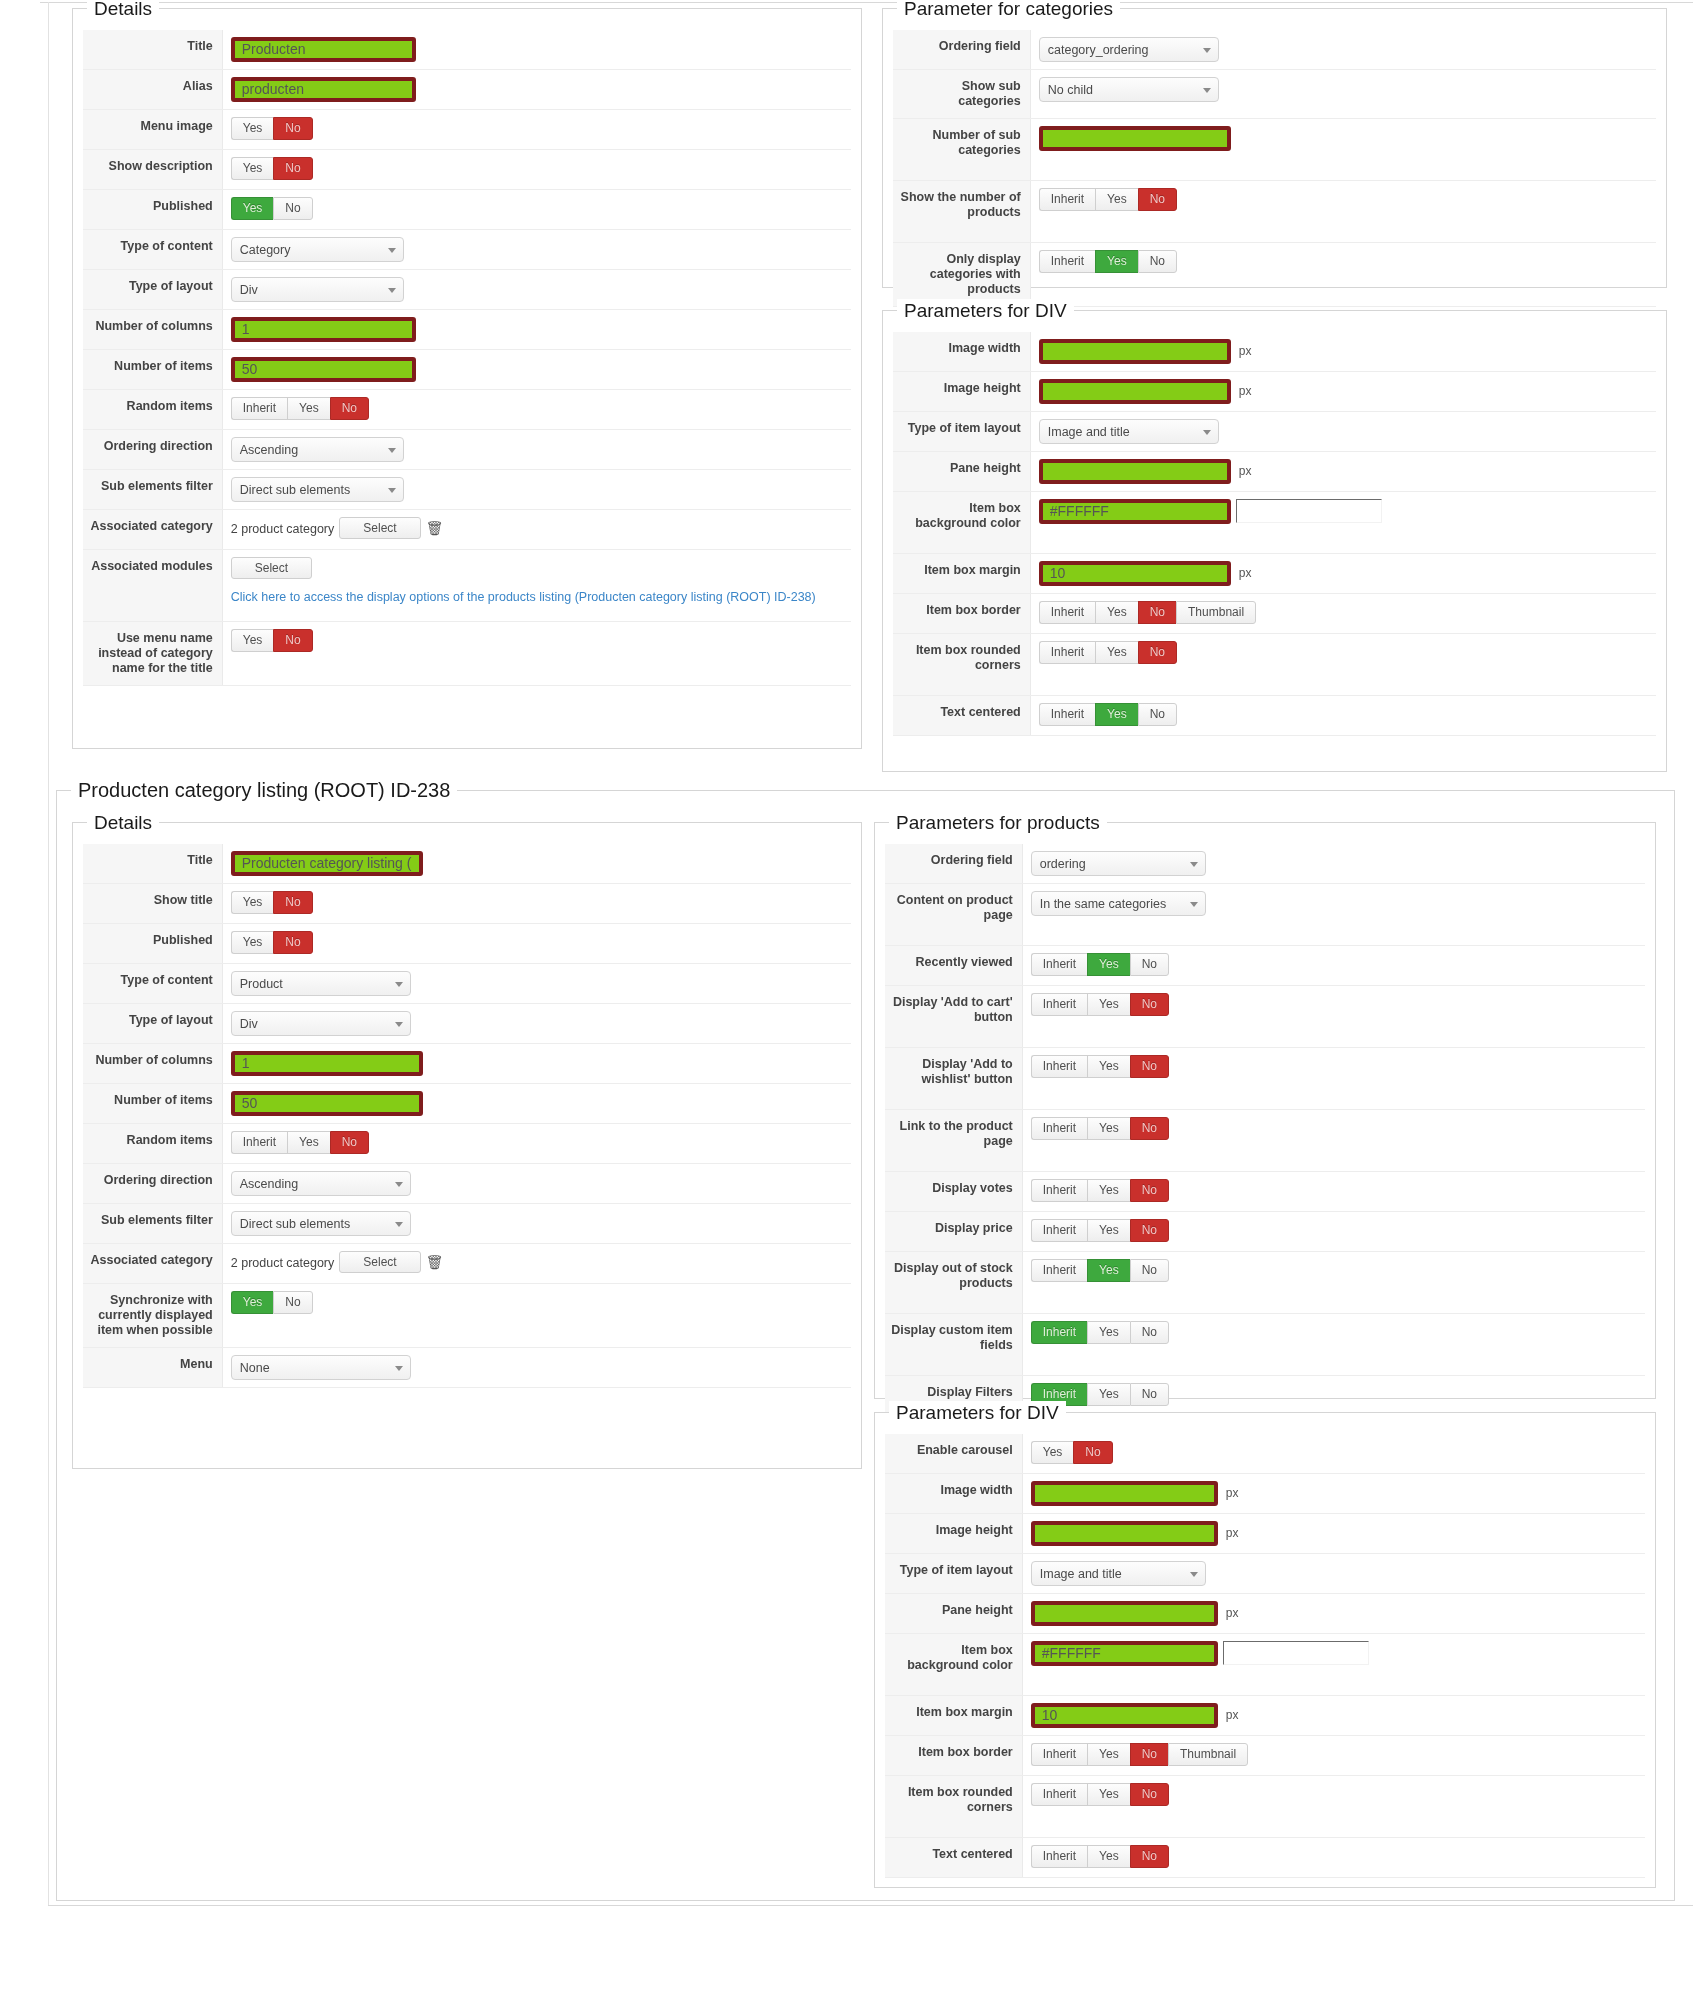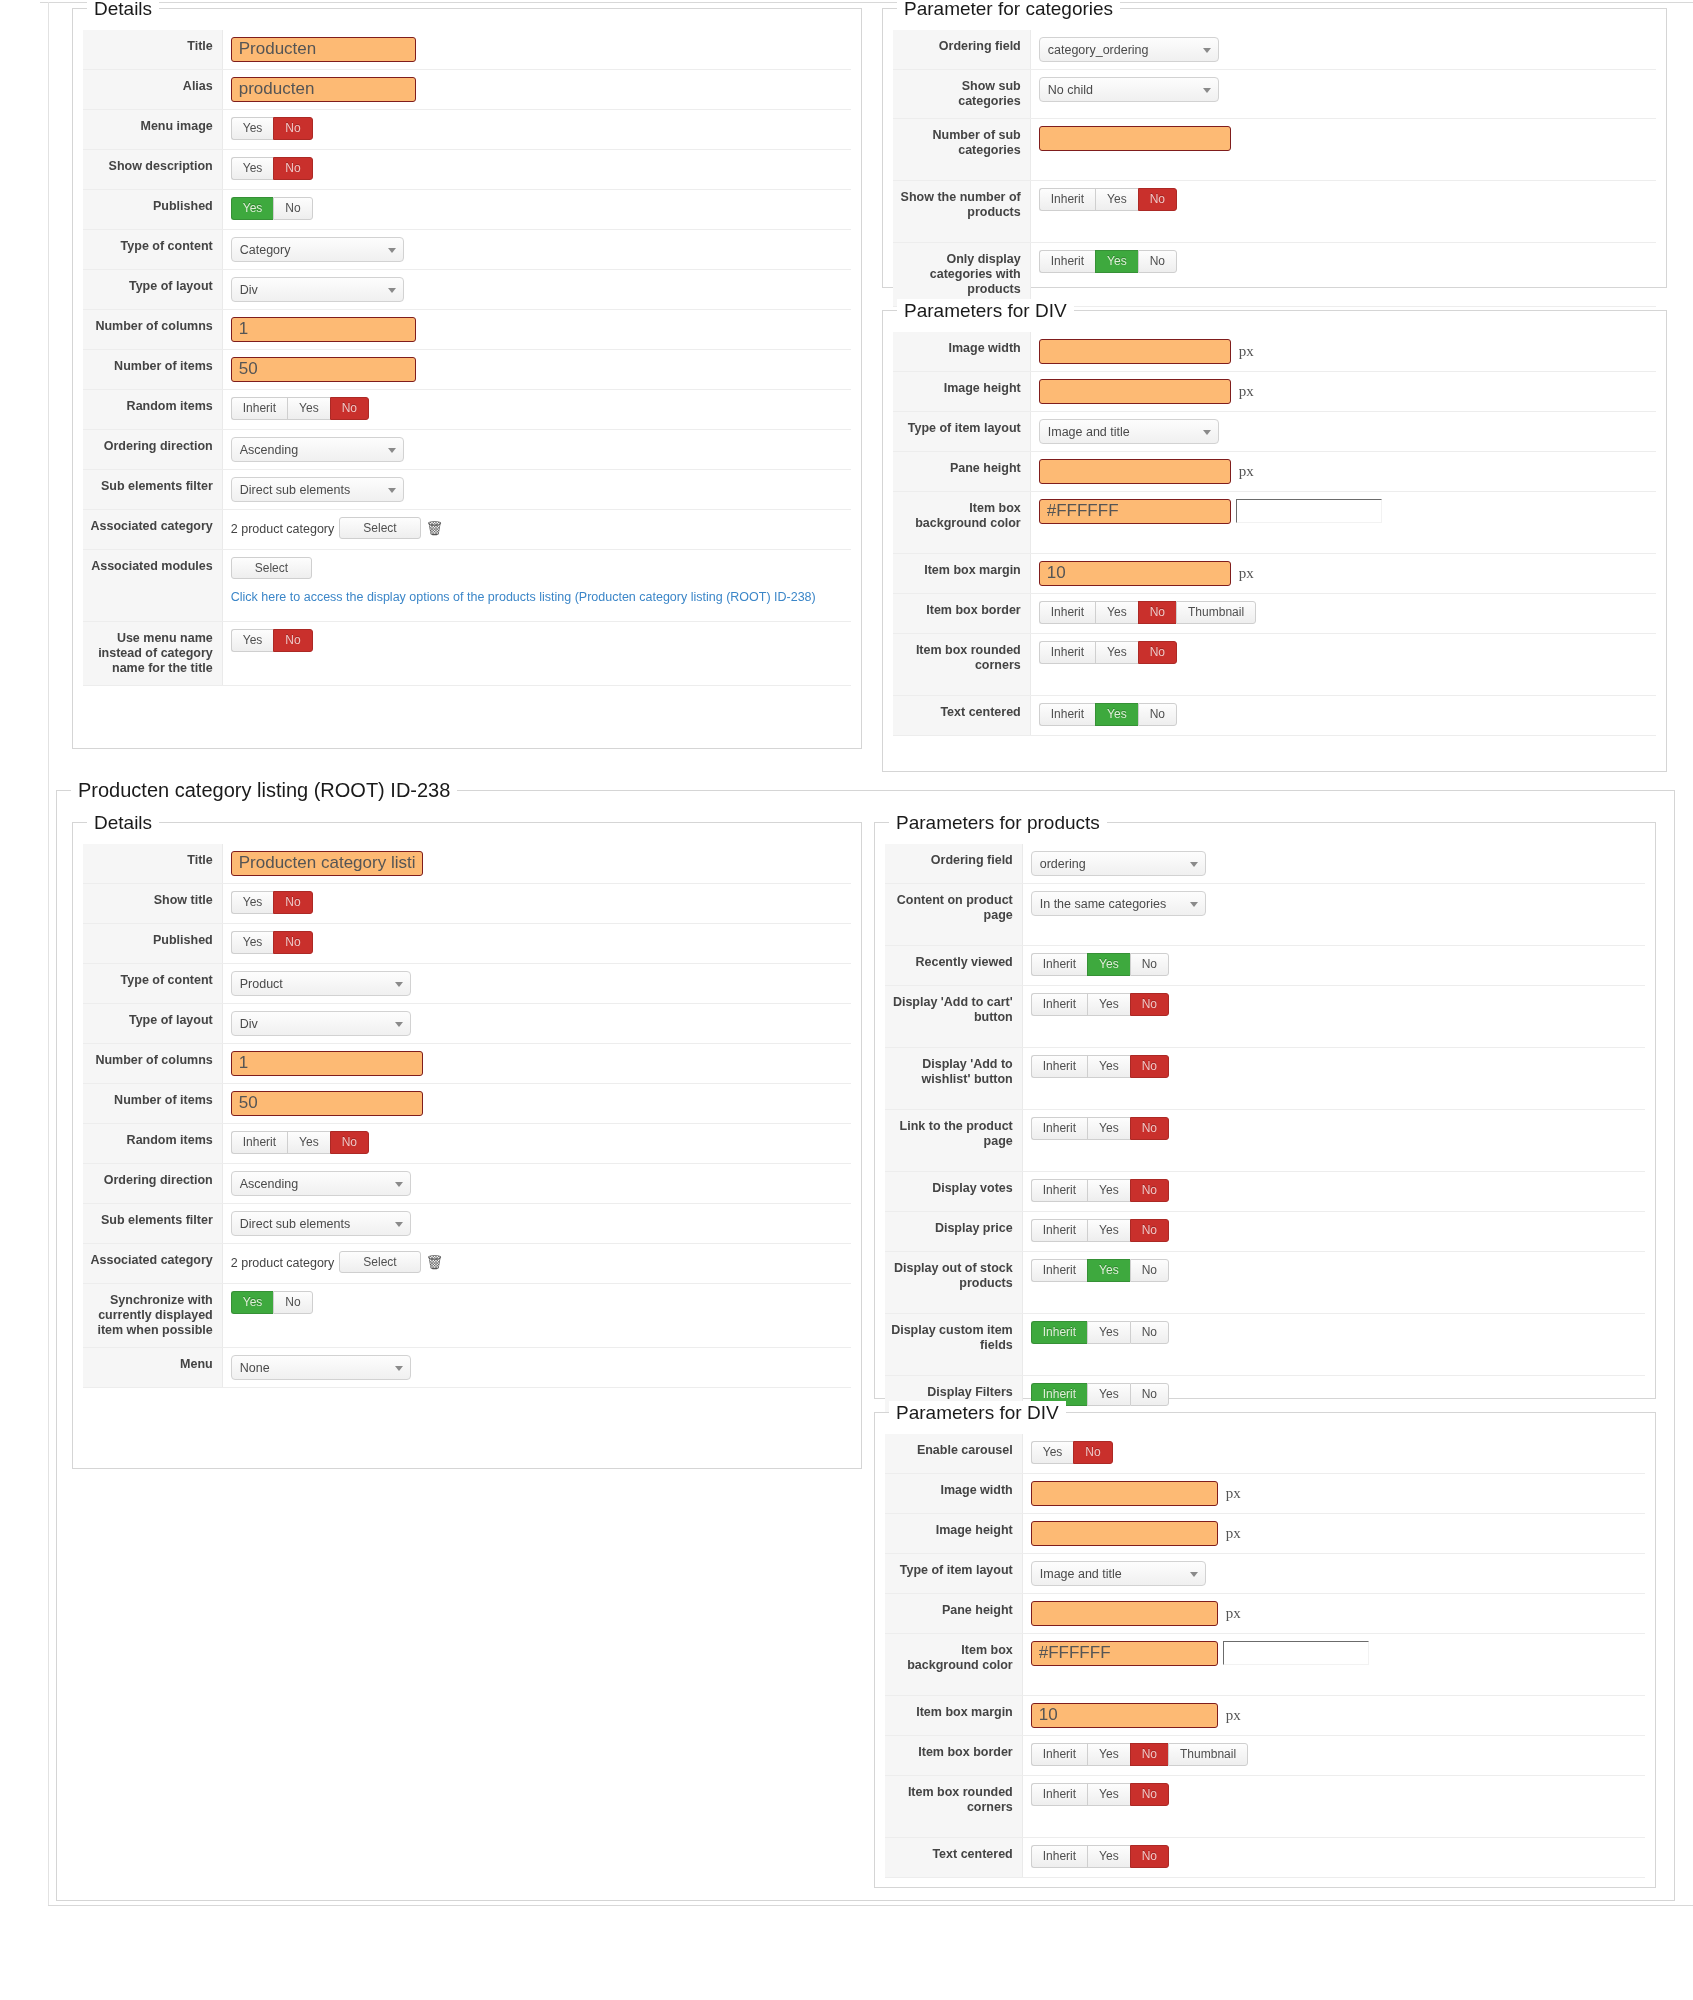--- a/index.html
+++ b/index.html
@@ -91,26 +91,26 @@
     display: flex;
     align-items: flex-start;
     flex-wrap: wrap;
     gap: 5px;
   }
   .row.tall { min-height: 62px; }
 
   
   input.txt {
     height: 25px;
-    border: 1px solid #7f1d1d;
+    border: 4px solid #7f1d1d;
     border-radius: 3px;
-    background: #fdba74;
+    background: #84cc16;
     padding: 2px 7px;
     font-family: "Liberation Sans", sans-serif;
-    font-size: 17px;
+    font-size: 14px;
     color: #555;
     outline: none;
   }
   .sel {
     height: 25px;
     border: 1px solid #d2d2d2;
     border-radius: 4px;
     background: linear-gradient(#fdfdfd, #f0f0f0);
     padding: 3px 22px 3px 8px;
     font-size: 12.5px;
@@ -158,21 +158,21 @@
     display: inline-block;
     border: 1px solid #cfcfcf;
     border-radius: 3px;
     background: linear-gradient(#fdfdfd, #eeeeee);
     color: #4f4f4f;
     font-size: 12px;
     line-height: 20px;
     padding: 0 23px;
     height: 22px;
   }
-  .unit { font-size: 15px; color: #555; line-height: 25px; padding-left: 3px; font-family: Liberation Serif, serif; }
+  .unit { font-size: 12px; color: #555; line-height: 25px; padding-left: 3px; }
   .plaintext { font-size: 12.5px; color: #444; line-height: 24px; }
   .trash {
     display: inline-block; width: 14px; height: 22px;
     line-height: 22px; font-size: 14px; color: #555; text-align: center;
   }
   .swatch {
     display: inline-block;
     width: 146px; height: 24px;
     background: #fff;
     border-top: 1px solid #6b6b6b;

